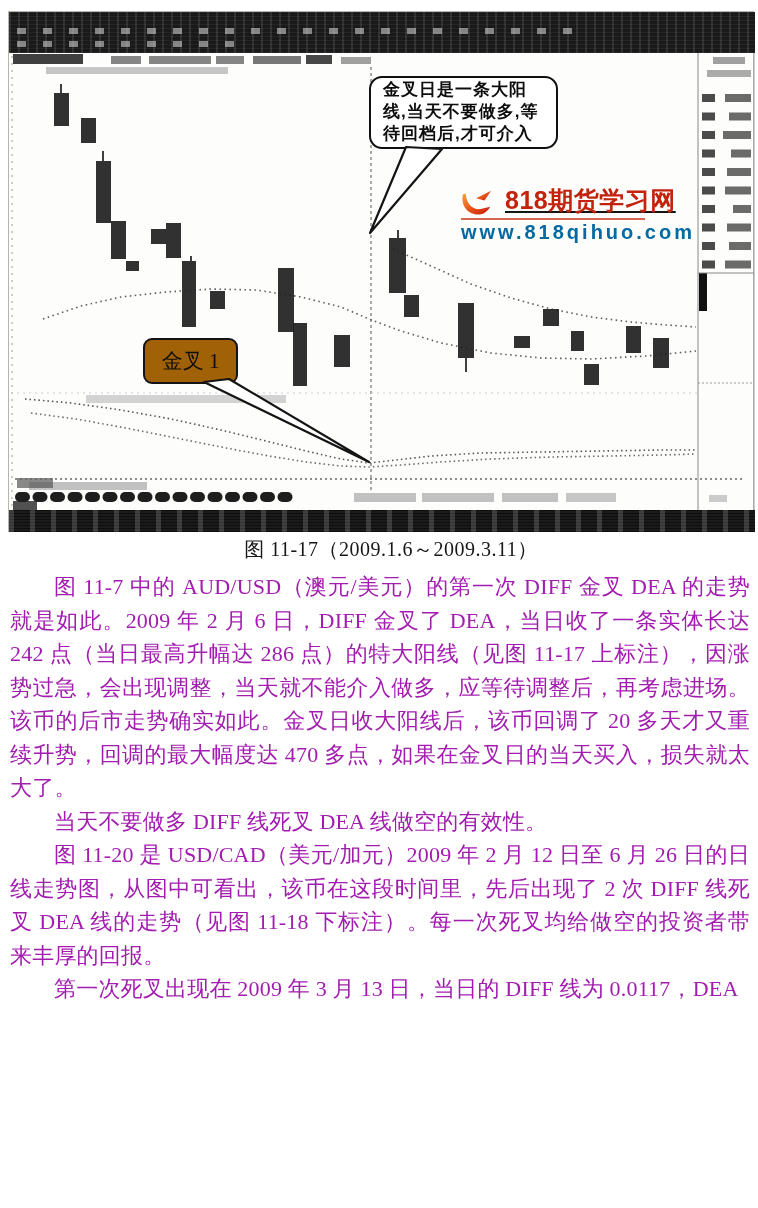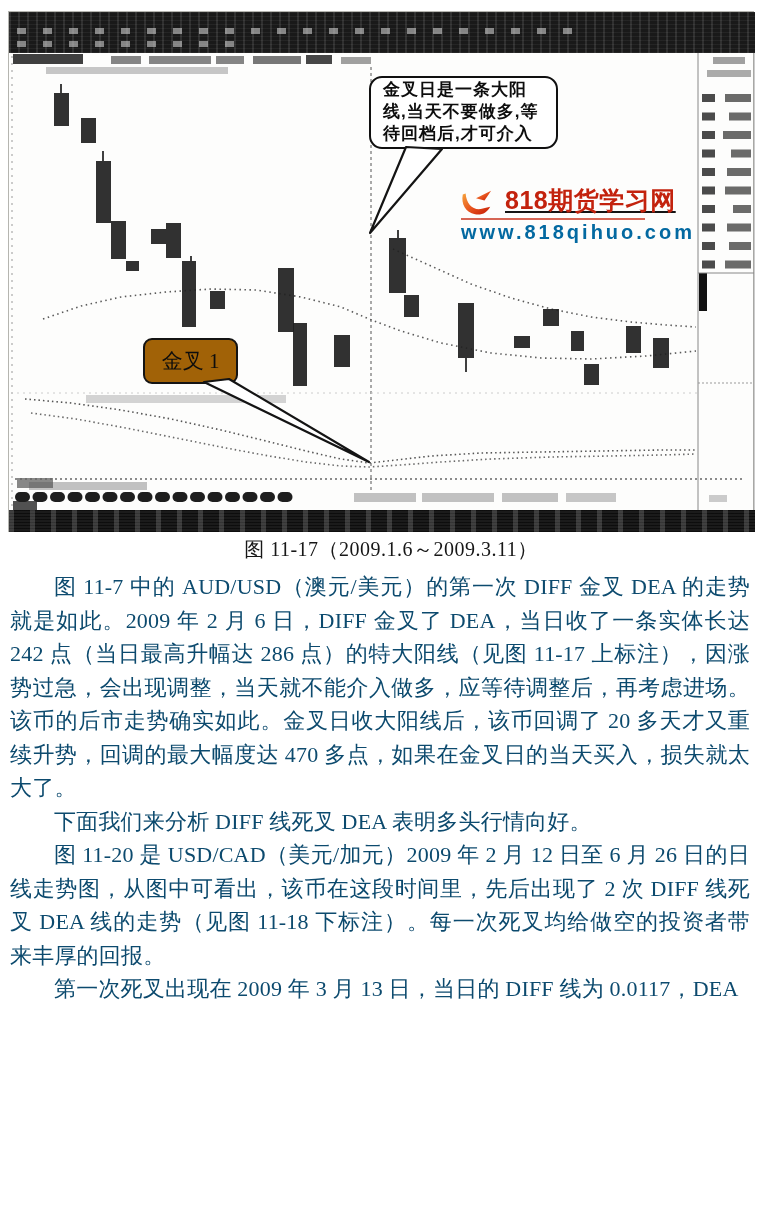--- a/index.html
+++ b/index.html
@@ -41,21 +41,21 @@
     font-size:25px;letter-spacing:.5px;color:#c3220d;white-space:nowrap;}
   .wm-underline{width:184px;height:2px;background:#cf4a36;opacity:.85;margin:1px 0 0 2px;}
   .wm-url{font-family:"Liberation Sans","DejaVu Sans",sans-serif;font-weight:bold;
     font-size:20px;letter-spacing:3px;color:#0369a1;margin:1px 0 0 2px;white-space:nowrap;}
 
   
   .caption{position:absolute;left:0;top:536px;width:710px;text-align:center;
     font-size:20px;color:#171717;letter-spacing:.5px;margin-left:36px;}
   .bodytext{position:absolute;left:10px;top:570px;width:740px;}
   .bodytext p{margin:0;text-indent:2em;font-size:22px;line-height:33.5px;
-    text-align:justify;color:#0c4a6e;letter-spacing:.2px;}
+    text-align:justify;color:#a21caf;letter-spacing:.2px;}
 </style>
 </head>
 <body>
 
 <div class="shot">
 
   <div class="band-top">
     <div class="mrow" style="left:8px;top:16px;width:560px;"></div>
     <div class="mrow" style="left:8px;top:29px;width:220px;"></div>
   </div>
@@ -193,16 +193,16 @@
   <svg class="tails-svg" width="746" height="521" viewBox="0 0 746 521">
       <polygon points="397,135 433,137 361,221" fill="#ffffff" stroke="#141414" stroke-width="2.2" stroke-linejoin="round"></polygon>
       <polygon points="195,370 220,367 360,450" fill="#ffffff" stroke="#141414" stroke-width="2.2" stroke-linejoin="round"></polygon>
     </svg>
 </div>
 
 <div class="caption">图 11-17（2009.1.6～2009.3.11）</div>
 
 <div class="bodytext">
   <p>图 11-7 中的 AUD/USD（澳元/美元）的第一次 DIFF 金叉 DEA 的走势就是如此。2009 年 2 月 6 日，DIFF 金叉了 DEA，当日收了一条实体长达 242 点（当日最高升幅达 286 点）的特大阳线（见图 11-17 上标注），因涨势过急，会出现调整，当天就不能介入做多，应等待调整后，再考虑进场。该币的后市走势确实如此。金叉日收大阳线后，该币回调了 20 多天才又重续升势，回调的最大幅度达 470 多点，如果在金叉日的当天买入，损失就太大了。</p>
-  <p>下面我们来分析 DIFF 线死叉 DEA 表明多头行情向好。</p>
+  <p>当天不要做多 DIFF 线死叉 DEA 线做空的有效性。</p>
   <p>图 11-20 是 USD/CAD（美元/加元）2009 年 2 月 12 日至 6 月 26 日的日线走势图，从图中可看出，该币在这段时间里，先后出现了 2 次 DIFF 线死叉 DEA 线的走势（见图 11-18 下标注）。每一次死叉均给做空的投资者带来丰厚的回报。</p>
   <p>第一次死叉出现在 2009 年 3 月 13 日，当日的 DIFF 线为 0.0117，DEA</p>
 </div>
 
 </body></html>

